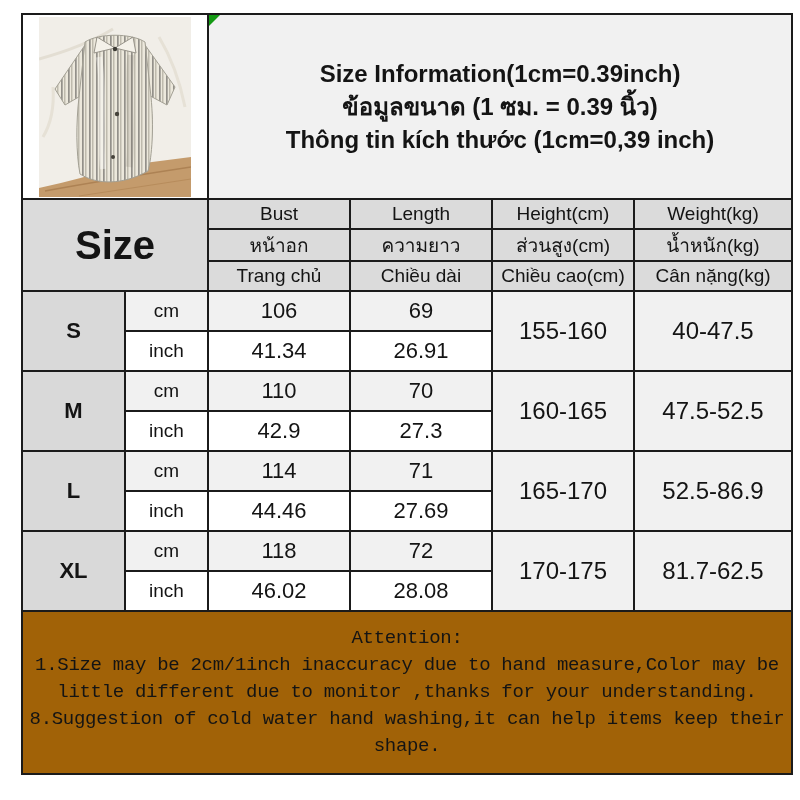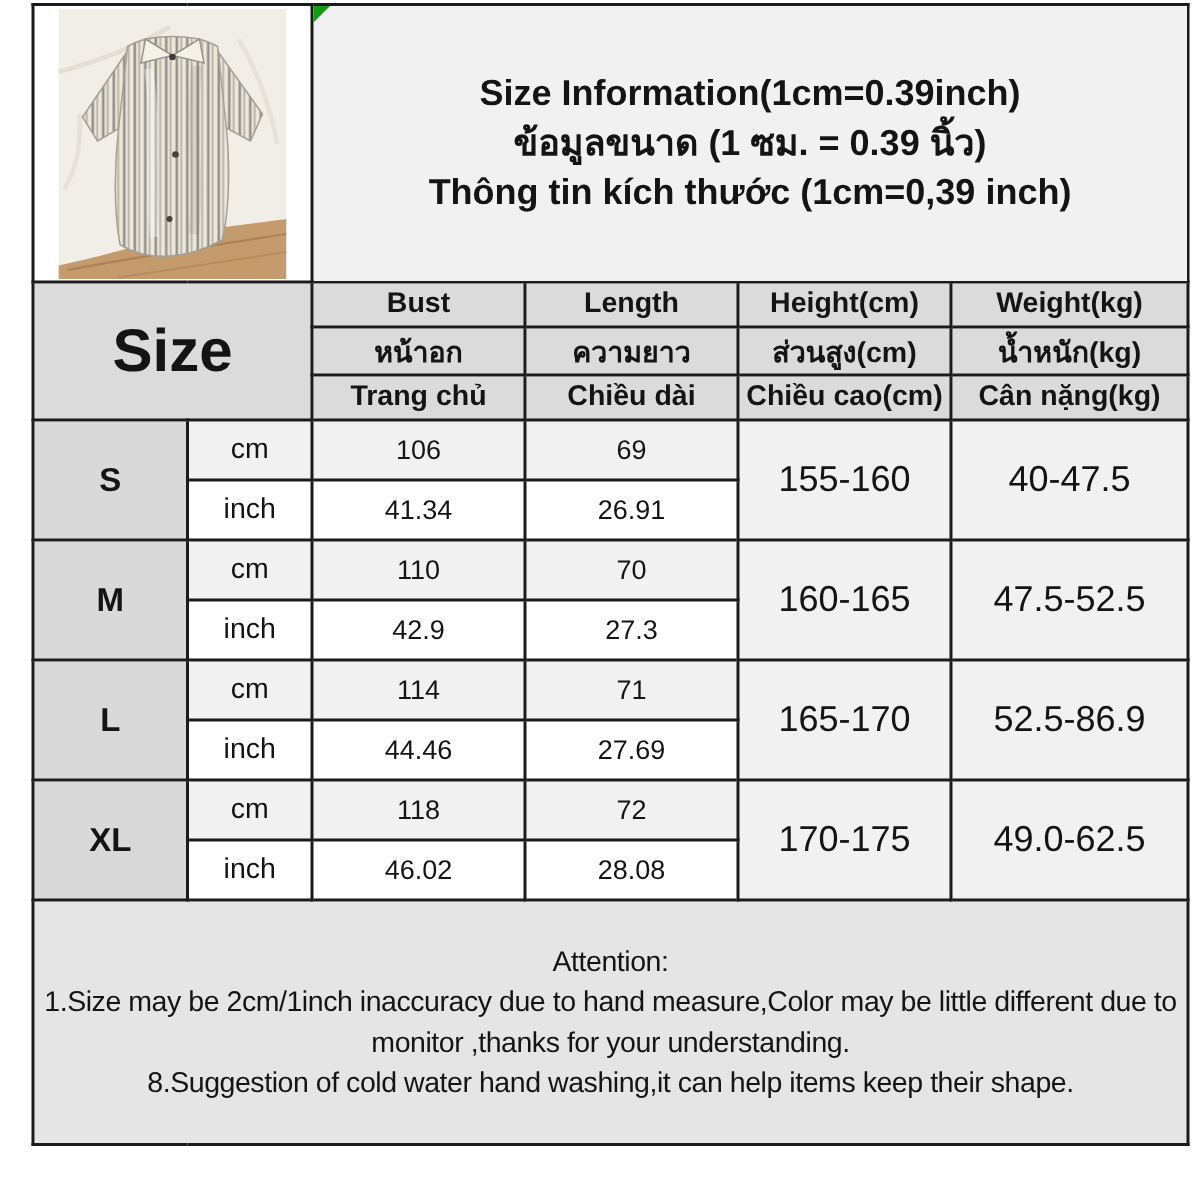--- a/index.html
+++ b/index.html
@@ -6,21 +6,21 @@
     margin:0; padding:0;
     width:800px; height:800px;
     background:#ffffff;
     font-family:"Liberation Sans","DejaVu Sans",sans-serif;
     color:#141414;
     overflow:hidden;
   }
   .sheet{ position:relative; width:800px; height:800px; }
 
   table.size-chart{
-    position:absolute; left:21px; top:2px;
+    position:absolute; left:21px; top:13px;
     width:770px;
     border-collapse:collapse;
     table-layout:fixed;
   }
   table.size-chart td{
     border:2px solid #1b1b1b;
     text-align:center;
     vertical-align:middle;
     padding:0;
     overflow:hidden;
@@ -39,37 +39,38 @@
   td.cell-photo{ background:#ffffff; }
   td.cell-title{ background:#f1f1f1; position:relative; }
   .title-line{ font-weight:bold; font-size:24px; line-height:33px; }
   .corner-tri{
     position:absolute; left:0; top:0; width:0; height:0;
     border-top:11px solid #149a14;
     border-right:11px solid transparent;
   }
 
   td.cell-size-hdr{ background:#dbdbdb; font-weight:bold; font-size:40px; }
-  td.hdr{ background:#dbdbdb; font-weight:bold; font-size:19px; }
+  td.hdr{ background:#dbdbdb; font-weight:normal; font-size:19px; }
 
   td.cell-size-label{ background:#d9d9d9; font-weight:bold; font-size:22px; }
   td.unit{ font-weight:normal; font-size:19px; }
-  td.val{ font-weight:normal; font-size:18px; }
+  td.val{ font-weight:normal; font-size:22px; }
   td.row-cm{ background:#f1f1f1; }
   td.row-inch{ background:#ffffff; }
   td.merged{ background:#f1f1f1; font-weight:normal; font-size:24px; }
 
   td.cell-attention{
-    background:#e5e5e5;
+    background:#a16207;
     height:161px;
     text-align:left;
     vertical-align:top;
     font-size:19px;
     line-height:27px;
     padding:1px 6px 0 3px;
+    font-family:Liberation Mono, monospace;
   }
   .att-line{ letter-spacing:-0.3px; }
 
   
   .photo-wrap{
     width:152px; height:180px;
     margin:0 auto;
   }
 </style>
 </head>
@@ -194,21 +195,21 @@
       <td class="val row-inch">44.46</td>
       <td class="val row-inch">27.69</td>
     </tr>
 
     <tr class="r-data">
       <td class="cell-size-label" rowspan="2">XL</td>
       <td class="unit row-cm">cm</td>
       <td class="val row-cm">118</td>
       <td class="val row-cm">72</td>
       <td class="merged" rowspan="2">170-175</td>
-      <td class="merged" rowspan="2">49.0-62.5</td>
+      <td class="merged" rowspan="2">81.7-62.5</td>
     </tr>
     <tr class="r-data">
       <td class="unit row-inch">inch</td>
       <td class="val row-inch">46.02</td>
       <td class="val row-inch">28.08</td>
     </tr>
 
     <tr>
       <td class="cell-attention" colspan="6">
         <div class="att-line">Attention:</div>

